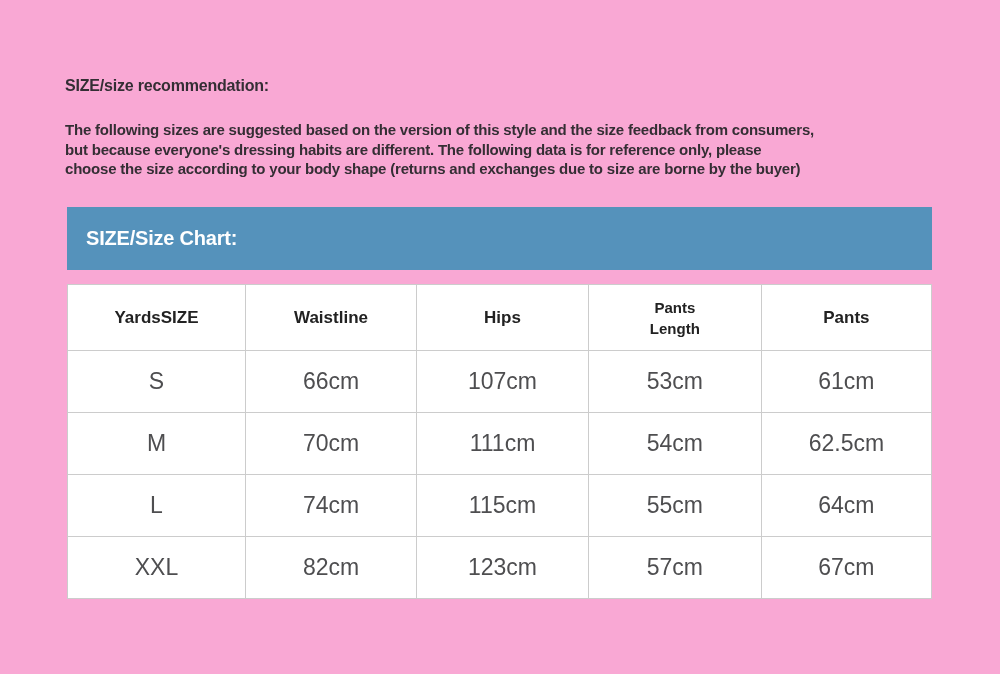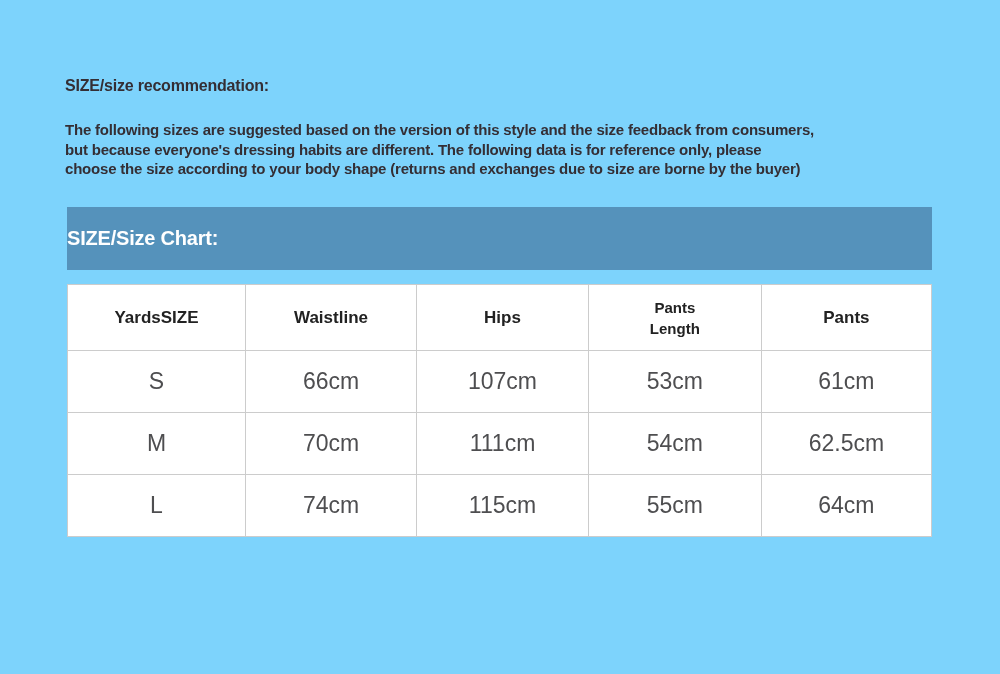--- a/index.html
+++ b/index.html
@@ -8,21 +8,21 @@
     width: 1000px;
     height: 674px;
     font-family: "Liberation Sans", sans-serif;
     position: relative;
     overflow: hidden;
   }
   .page {
     position: relative;
     width: 1000px;
     height: 674px;
-    background: #7dd3fc;
+    background: #f9a8d4;
   }
   .rec-heading {
     position: absolute;
     left: 65px;
     top: 77px;
     font-size: 16px;
     font-weight: bold;
     color: #342e34;
     letter-spacing: -0.2px;
   }
@@ -40,20 +40,21 @@
   }
   .chart-title-bar {
     position: absolute;
     left: 67px;
     top: 207px;
     width: 865px;
     height: 63px;
     background: #5592bb;
     display: flex;
     align-items: center;
+    padding-left: 19px;
   }
   .chart-title-bar .bar-title {
     color: #ffffff;
     font-size: 20px;
     font-weight: bold;
     letter-spacing: -0.2px;
   }
   .size-table {
     position: absolute;
     left: 67px;
@@ -136,16 +137,23 @@
           <td>54cm</td>
           <td>62.5cm</td>
         </tr>
         <tr>
           <td>L</td>
           <td>74cm</td>
           <td>115cm</td>
           <td>55cm</td>
           <td>64cm</td>
         </tr>
+        <tr>
+          <td>XXL</td>
+          <td>82cm</td>
+          <td>123cm</td>
+          <td>57cm</td>
+          <td>67cm</td>
+        </tr>
       </tbody>
   </table>
 
 </div>
 
 </body></html>

